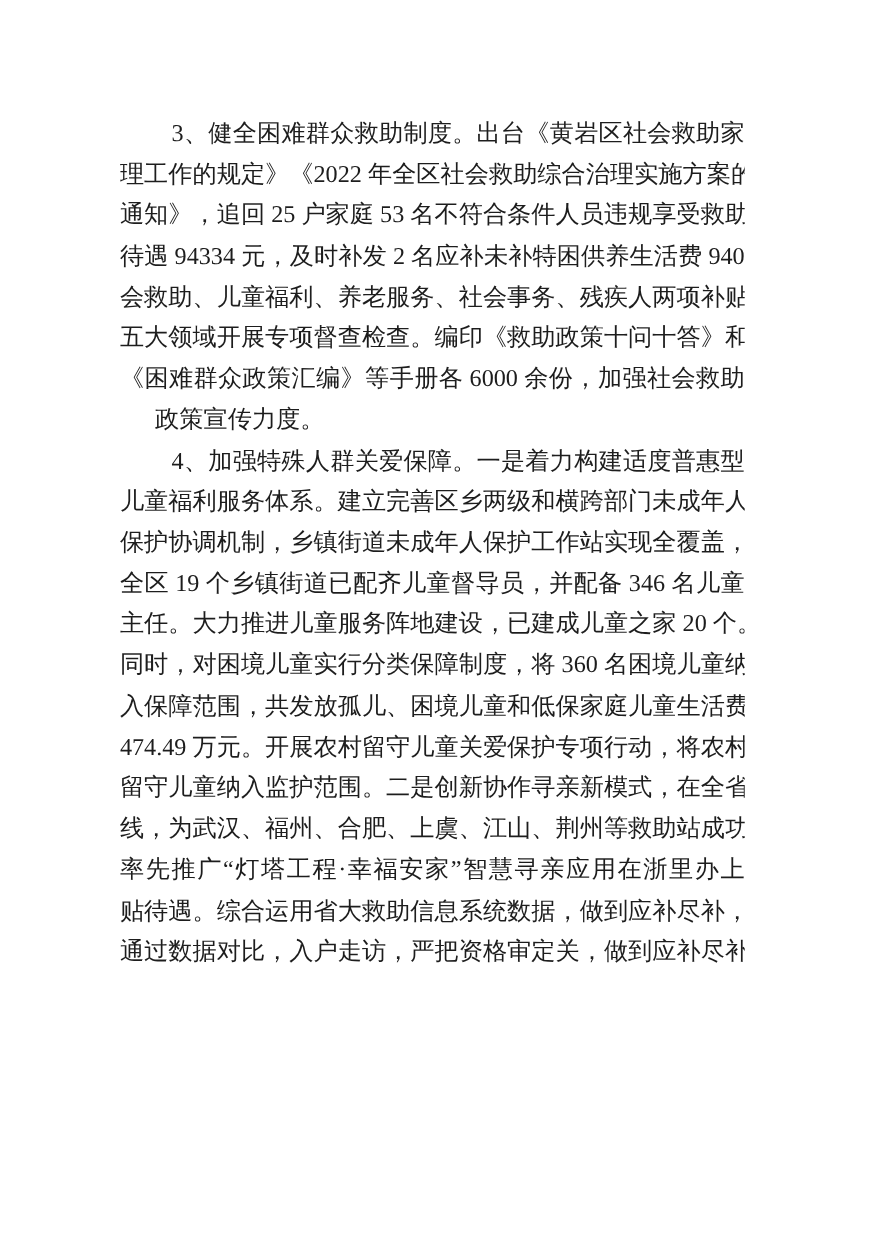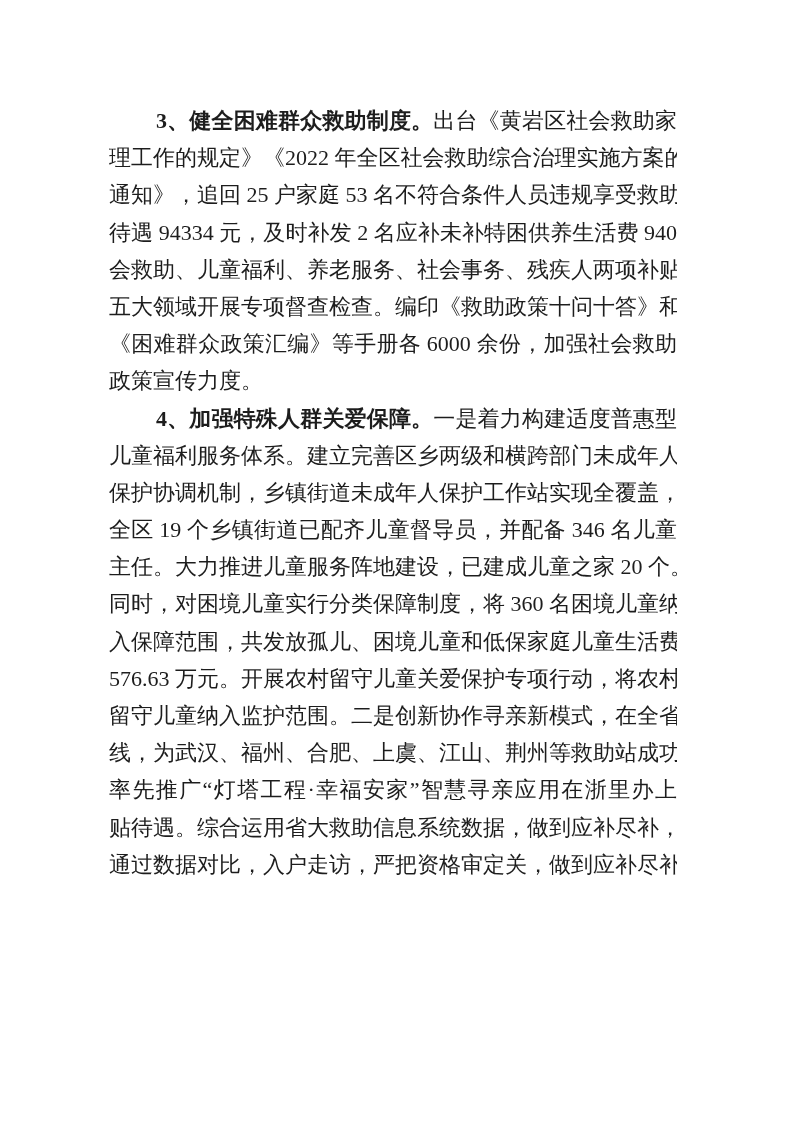--- a/index.html
+++ b/index.html
@@ -26,26 +26,27 @@
   .line {
     height: 37.2px;
     line-height: 37.2px;
     text-align: justify;
     text-align-last: justify;
     overflow: hidden;
     white-space: nowrap;
   }
   .line.para-end {
     text-align-last: left;
+    margin-left: 32px;
   }
   .line.indent {
     padding-left: 47px;
   }
   .b {
-    font-weight: 700;
+    font-weight: 400;
   }
 </style>
 </head>
 <body>
 
 <div class="page">
   <div class="text-block">
 
     <div class="line indent"><span class="b">3、健全困难群众救助制度。</span><span>出台《黄岩区社会救助家</span></div>
     <div class="line"><span>理工作的规定》《2022 年全区社会救助综合治理实施方案的</span></div>
@@ -55,21 +56,21 @@
     <div class="line"><span>五大领域开展专项督查检查。编印《救助政策十问十答》和</span></div>
     <div class="line"><span>《困难群众政策汇编》等手册各 6000 余份，加强社会救助</span></div>
     <div class="line para-end"><span>政策宣传力度。</span></div>
     <div class="line indent"><span class="b">4、加强特殊人群关爱保障。</span><span>一是着力构建适度普惠型</span></div>
     <div class="line"><span>儿童福利服务体系。建立完善区乡两级和横跨部门未成年人</span></div>
     <div class="line"><span>保护协调机制，乡镇街道未成年人保护工作站实现全覆盖，</span></div>
     <div class="line"><span>全区 19 个乡镇街道已配齐儿童督导员，并配备 346 名儿童</span></div>
     <div class="line"><span>主任。大力推进儿童服务阵地建设，已建成儿童之家 20 个。</span></div>
     <div class="line"><span>同时，对困境儿童实行分类保障制度，将 360 名困境儿童纳</span></div>
     <div class="line"><span>入保障范围，共发放孤儿、困境儿童和低保家庭儿童生活费</span></div>
-    <div class="line"><span>576.63 万元。开展农村留守儿童关爱保护专项行动，将农村</span></div>
+    <div class="line"><span>474.49 万元。开展农村留守儿童关爱保护专项行动，将农村</span></div>
     <div class="line"><span>留守儿童纳入监护范围。二是创新协作寻亲新模式，在全省</span></div>
     <div class="line"><span>线，为武汉、福州、合肥、上虞、江山、荆州等救助站成功</span></div>
     <div class="line"><span>率先推广“灯塔工程·幸福安家”智慧寻亲应用在浙里办上</span></div>
     <div class="line"><span>贴待遇。综合运用省大救助信息系统数据，做到应补尽补，</span></div>
     <div class="line"><span>通过数据对比，入户走访，严把资格审定关，做到应补尽补、</span></div>
 
   </div>
 </div>
 
 </body></html>

